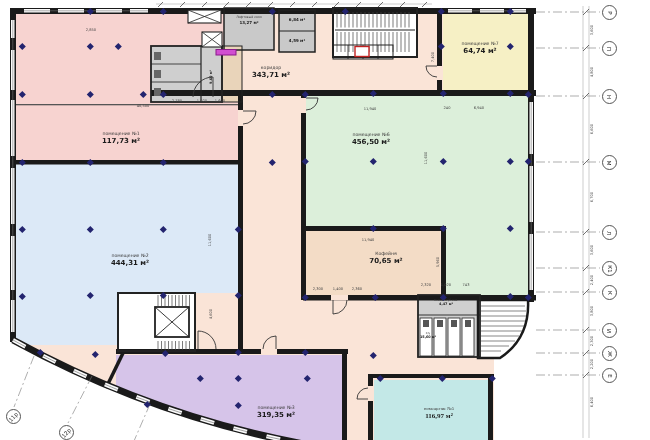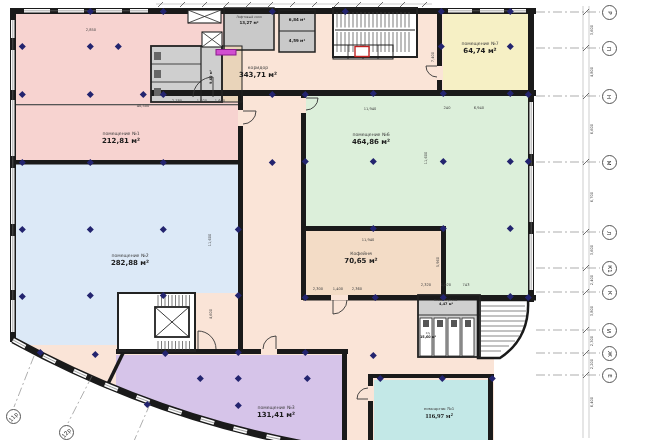--- a/index.html
+++ b/index.html
@@ -214,47 +214,47 @@
       </g>
       <line x1="156" y1="4" x2="432" y2="4" stroke="#999" stroke-width="0.5"></line>
       <g stroke="#333" stroke-width="0.7">
         <path d="M158,7l5,-5 M180,7l5,-5 M202,7l5,-5 M224,7l5,-5 M246,7l5,-5 M268,7l5,-5 M290,7l5,-5 M312,7l5,-5 M334,7l5,-5 M356,7l5,-5 M378,7l5,-5 M400,7l5,-5 M422,7l5,-5"></path>
       </g>
     </g>
   </svg>
 
   <div class="room-label" style="left:121px;top:138px;">
     <div class="rname">помещение №1</div>
-    <div class="rarea">212,81 м²</div>
+    <div class="rarea">117,73 м²</div>
   </div>
   <div class="room-label" style="left:130px;top:260px;">
     <div class="rname">помещение №2</div>
-    <div class="rarea">282,88 м²</div>
+    <div class="rarea">444,31 м²</div>
   </div>
   <div class="room-label" style="left:276px;top:412px;">
     <div class="rname">помещение №3</div>
-    <div class="rarea">131,41 м²</div>
+    <div class="rarea">319,35 м²</div>
   </div>
   <div class="room-label" style="left:439px;top:413px;font-family:Liberation Serif, serif;">
     <div class="rname">помещение №5</div>
     <div class="rarea">116,97 м²</div>
   </div>
   <div class="room-label" style="left:371px;top:139px;">
     <div class="rname">помещение №6</div>
-    <div class="rarea">464,86 м²</div>
+    <div class="rarea">456,50 м²</div>
   </div>
   <div class="room-label" style="left:480px;top:48px;">
     <div class="rname">помещение №7</div>
     <div class="rarea">64,74 м²</div>
   </div>
-  <div class="room-label" style="left:361px;top:258px;">
+  <div class="room-label" style="left:386px;top:258px;">
     <div class="rname">Кофейня</div>
     <div class="rarea">70,65 м²</div>
   </div>
-  <div class="room-label" style="left:258px;top:72px;">
+  <div class="room-label" style="left:271px;top:72px;">
     <div class="rname">коридор</div>
     <div class="rarea">343,71 м²</div>
   </div>
   <div class="room-label tiny" style="left:249px;top:20px;">
     <div class="rname">Лифтовый холл</div>
     <div class="rarea">13,27 м²</div>
   </div>
   <div class="room-label tiny" style="left:297px;top:19px;">
     <div class="rarea">6,84 м²</div>
   </div>

